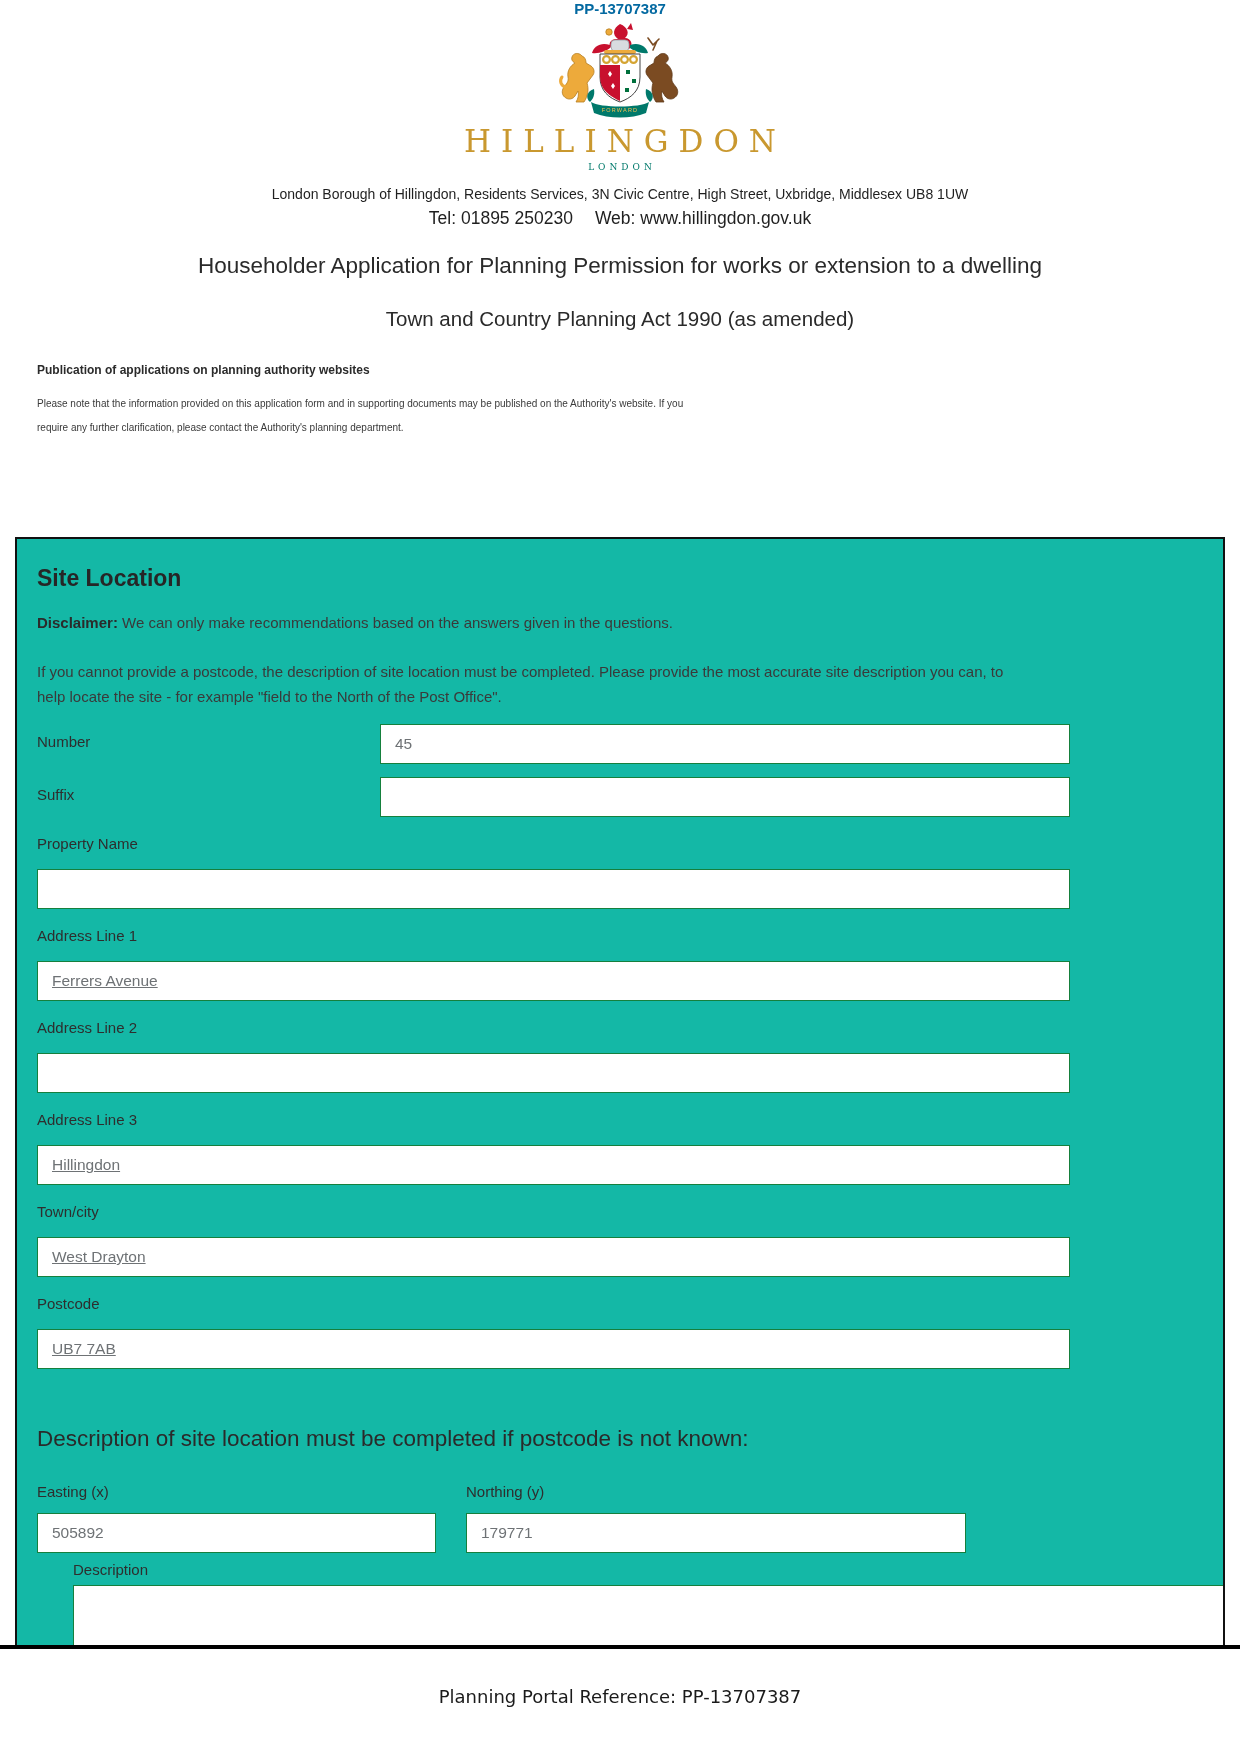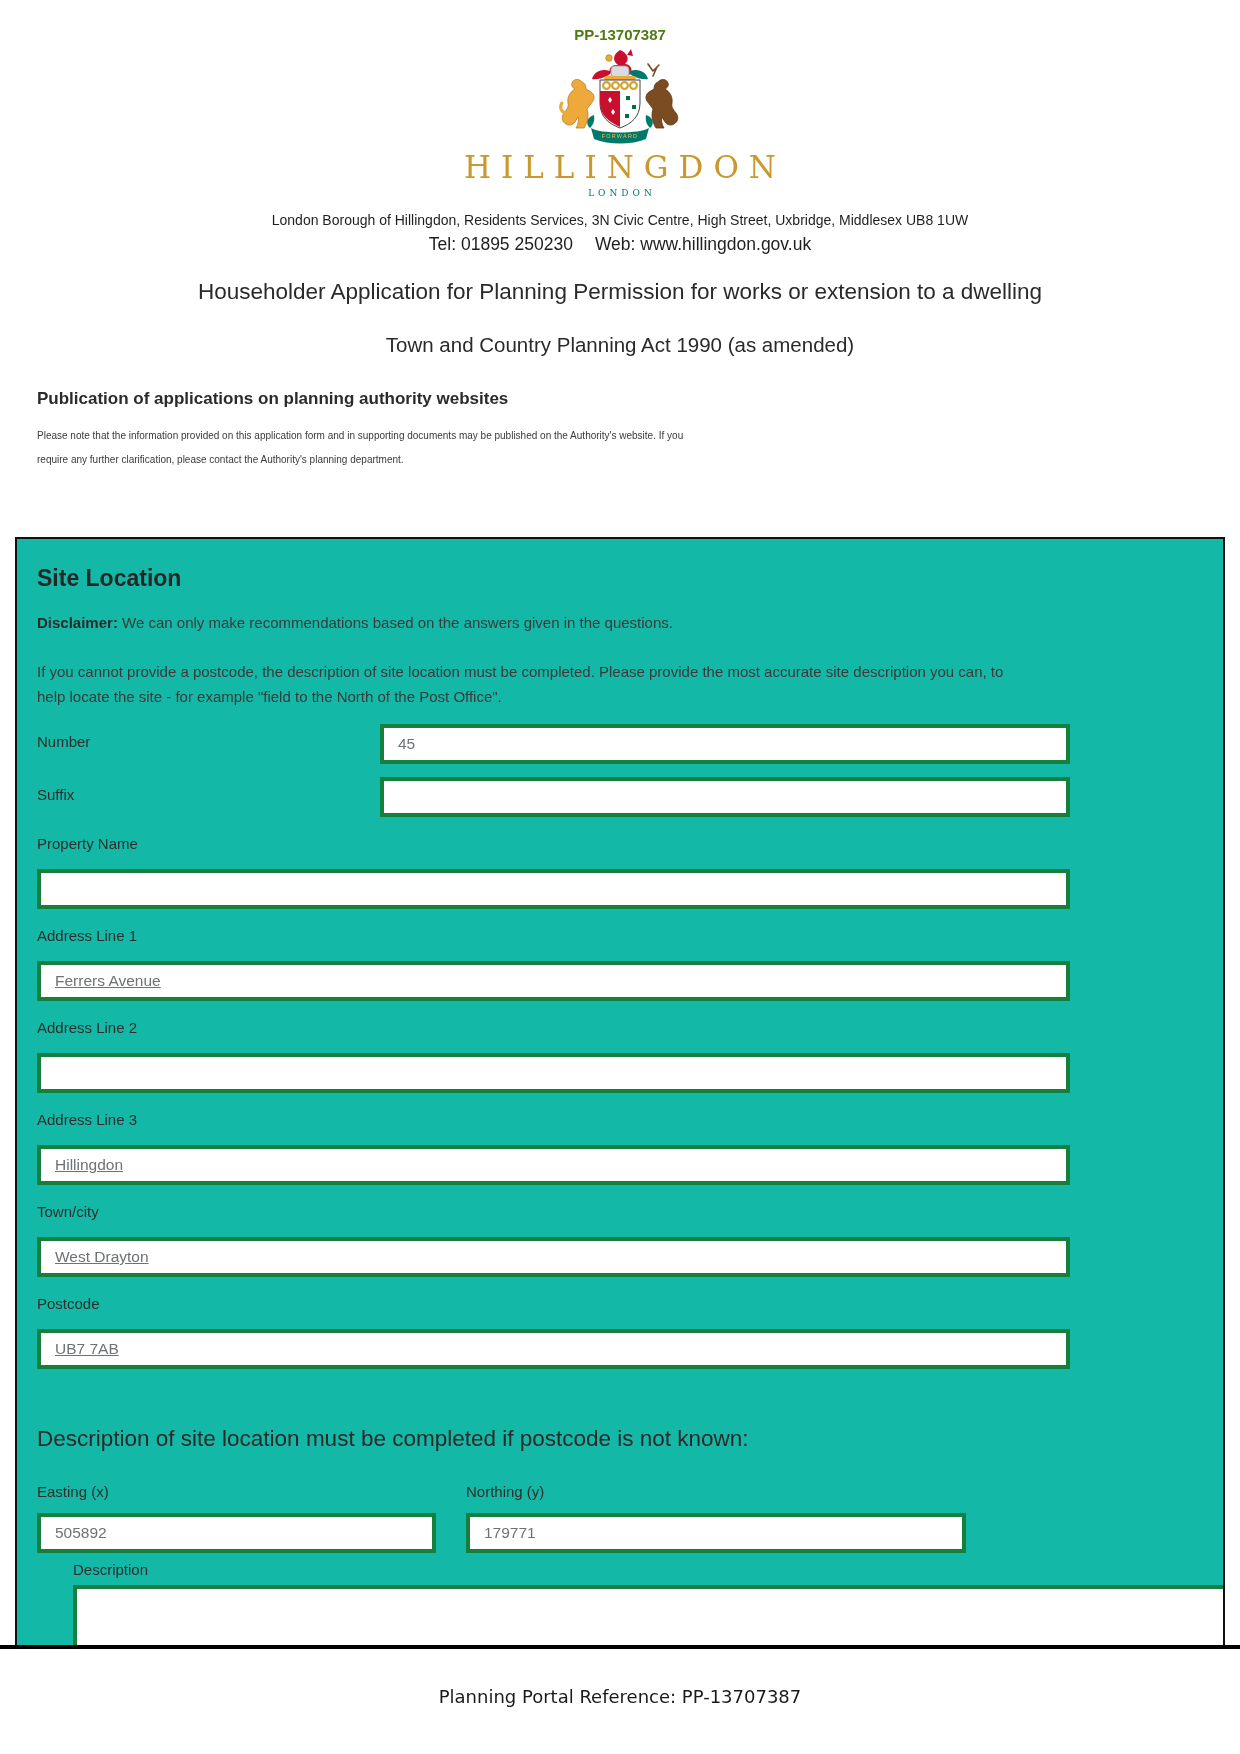--- a/index.html
+++ b/index.html
@@ -7,42 +7,42 @@
     width:1240px; height:1754px;
     background:#ffffff;
     font-family:"Liberation Sans", sans-serif;
     color:#2e2e2e;
     position:relative;
     overflow:hidden;
   }
   .page { position:relative; width:1240px; height:1754px; }
 
   
-  .ref { padding-top:26px; text-align:center; font-size:15px; font-weight:bold; color:#4d7c0f; }
+  .ref { text-align:center; font-size:15px; font-weight:bold; color:#0369a1; }
   .logo-wrap { text-align:center; margin-top:6px; }
   .crest { display:block; margin:0 auto; }
   .wordmark {
     font-family:"DejaVu Serif", serif;
     font-size:31px; color:#C9982F;
     letter-spacing:10px; text-indent:10px;
     text-align:center; margin-top:0px;
   }
   .wordmark-sub {
     font-family:"DejaVu Serif", serif;
     font-size:9px; color:#00796B;
     letter-spacing:4px; text-indent:4px;
     text-align:center; margin-top:3px;
   }
   .org-address { text-align:center; font-size:14px; color:#1f1f1f; margin-top:14px; }
   .org-contact { display:flex; justify-content:center; gap:22px; font-size:17.5px; color:#1f1f1f; margin-top:6px; }
   .doc-title  { text-align:center; font-size:22.5px; font-weight:normal; color:#2a2a2a; margin:24px 40px 0; }
   .doc-subtitle { text-align:center; font-size:20.5px; font-weight:normal; color:#2a2a2a; margin-top:28px; }
 
   
-  .pub-heading { font-size:17px; font-weight:bold; color:#2b2b2b; margin:32px 37px 0; }
+  .pub-heading { font-size:12px; font-weight:bold; color:#2b2b2b; margin:32px 37px 0; }
   .pub-body { font-size:10px; line-height:24px; color:#3a3a3a; margin:15px 35px 0 37px; }
 
   
   .box {
     position:absolute; left:15px; top:537px;
     width:1210px; height:1108px;
     border:2px solid #111; border-bottom:none;
     box-sizing:border-box;
     padding:0 20px; overflow:hidden;
     background:#14b8a6;
@@ -57,21 +57,21 @@
   .row-inline label { flex:0 0 343px; font-size:15px; color:#2e2e2e; padding-top:9px; }
   .row-inline input { width:690px; }
 
   .row-stack { margin-top:18px; }
   .row-stack label { display:block; font-size:15px; color:#2e2e2e; line-height:18px; }
   .row-stack input { display:block; margin-top:16px; width:1033px;text-decoration:underline; }
 
   input, textarea {
     box-sizing:border-box;
     height:40px;
-    border:4px solid #15803d;
+    border:1px solid #15803d;
     background:#fff;
     font-family:"Liberation Sans", sans-serif;
     font-size:15.5px; color:#6E7275;
     padding:0 14px;
     border-radius:0;
     outline:none;
   }
 
   .desc-heading { font-size:22.5px; font-weight:normal; color:#2a2a2a; margin:56px 0 0; line-height:28px; }
 

